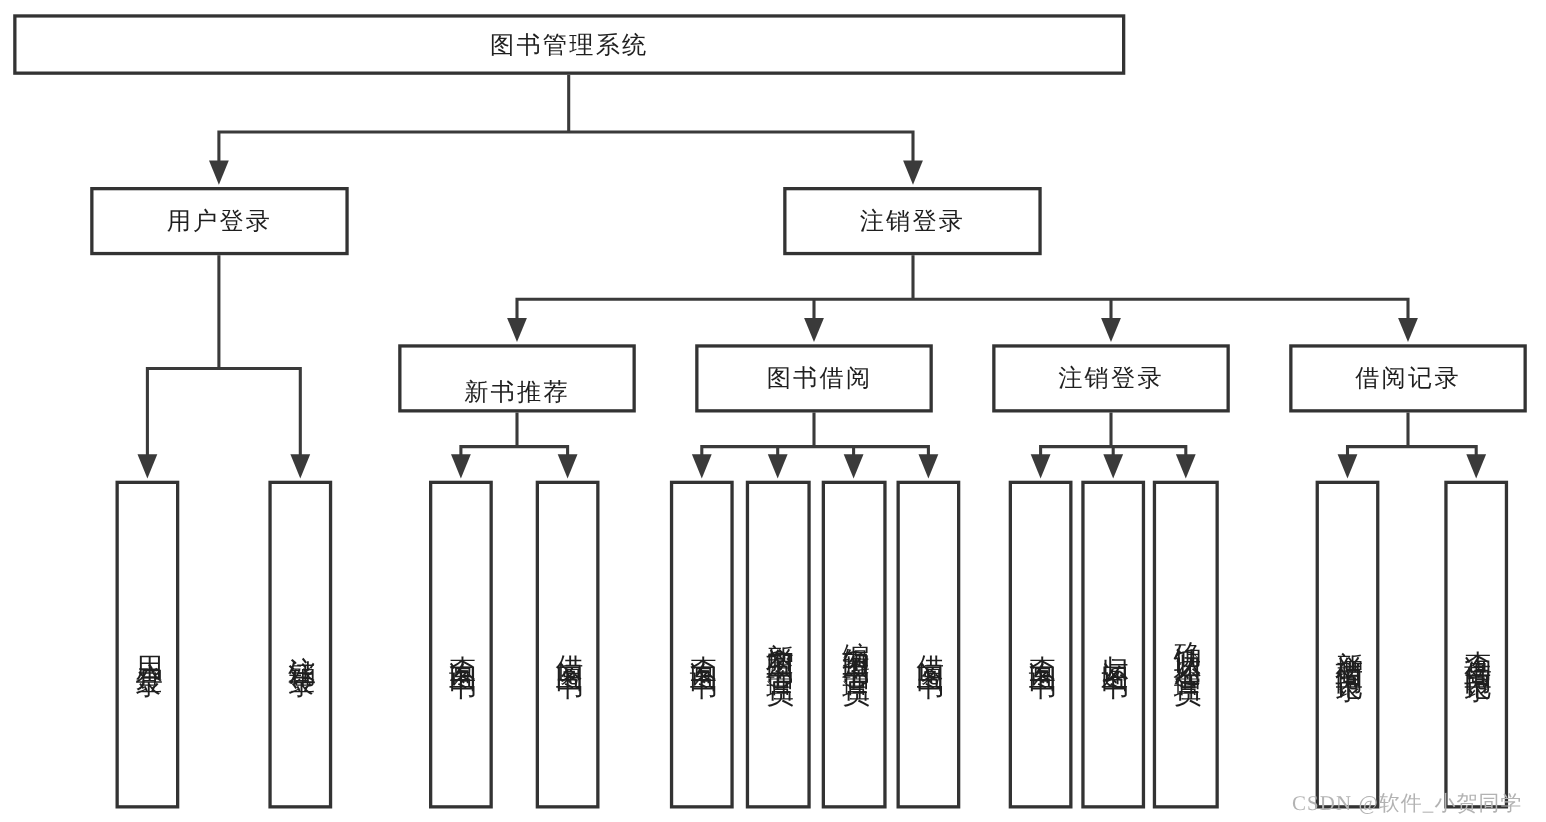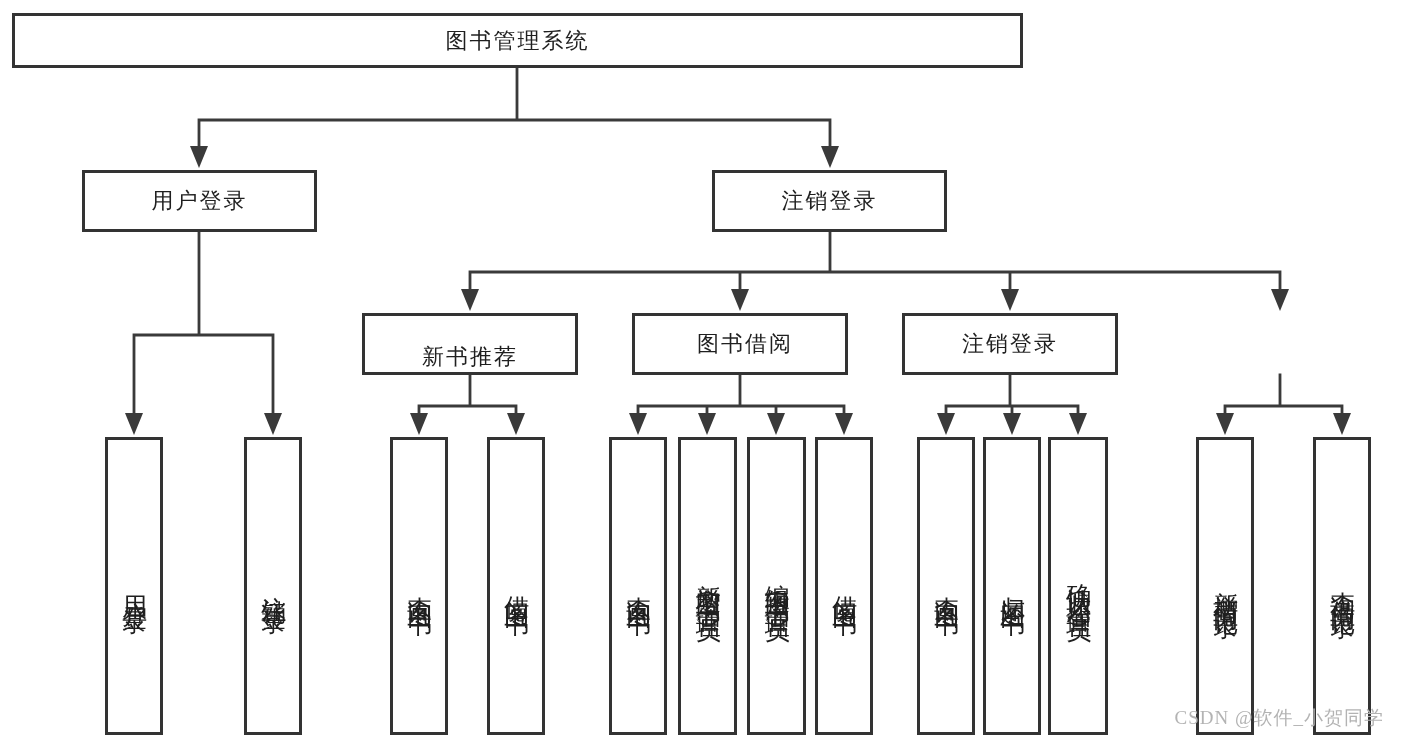--- a/index.html
+++ b/index.html
@@ -38,21 +38,21 @@
   .node.v span {
     writing-mode: vertical-rl;
     text-orientation: mixed;
     font-size: 25px;
     letter-spacing: 5px;
     line-height: 1.05;
   }
   .watermark {
     position: absolute;
     right: 8px;
-    bottom: 16px;
+    bottom: 4px;
     color: #b3b3b3;
     font-size: 19px;
     letter-spacing: 1px;
     z-index: 10;
     white-space: nowrap;
   }
 </style>
 </head>
 <body>
 
@@ -111,20 +111,23 @@
 
   <div class="node h" style="left:362px; top:313px; width:216px; height:62px;align-items:flex-end;">
     <span>新书推荐</span>
   </div>
   <div class="node h" style="left:632px; top:313px; width:216px; height:62px;padding-left:10px;">
     <span>图书借阅</span>
   </div>
   <div class="node h" style="left:902px; top:313px; width:216px; height:62px;">
     <span>注销登录</span>
   </div>
+  <div class="node h" style="left:1172px; top:313px; width:216px; height:62px;">
+    <span>借阅记录</span>
+  </div>
 
   <div class="node v" style="left:105px; top:437px; width:58px; height:298px;">
     <span>用户登录</span>
   </div>
   <div class="node v" style="left:244px; top:437px; width:58px; height:298px;">
     <span>注销登录</span>
   </div>
 
   <div class="node v" style="left:390px; top:437px; width:58px; height:298px;">
     <span>查询图书</span>

